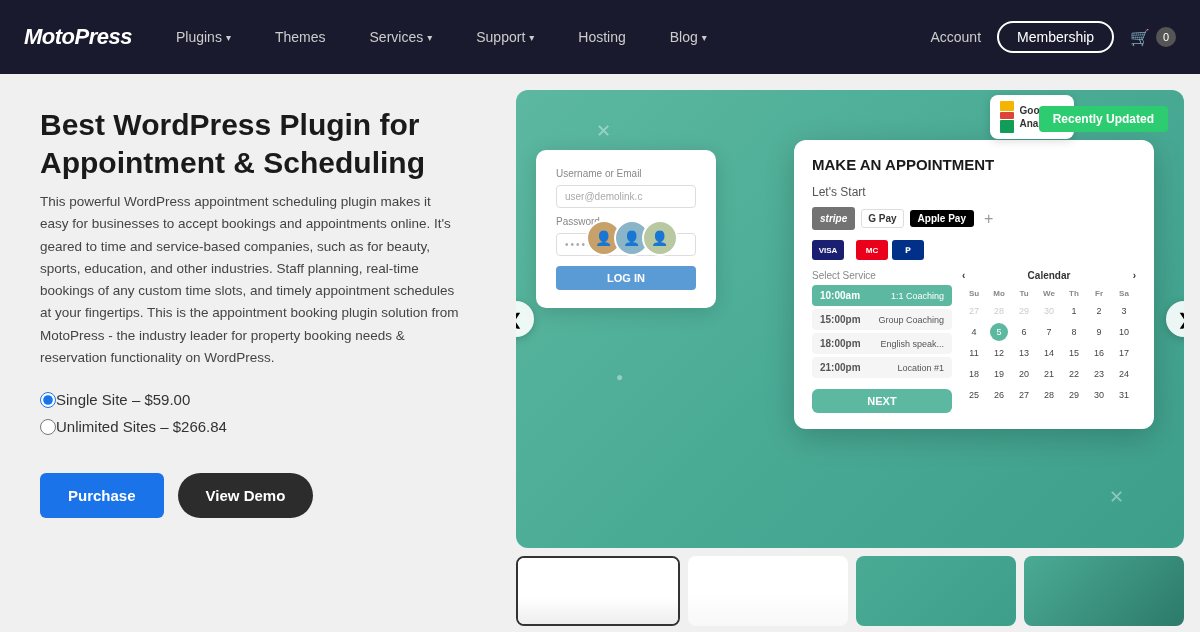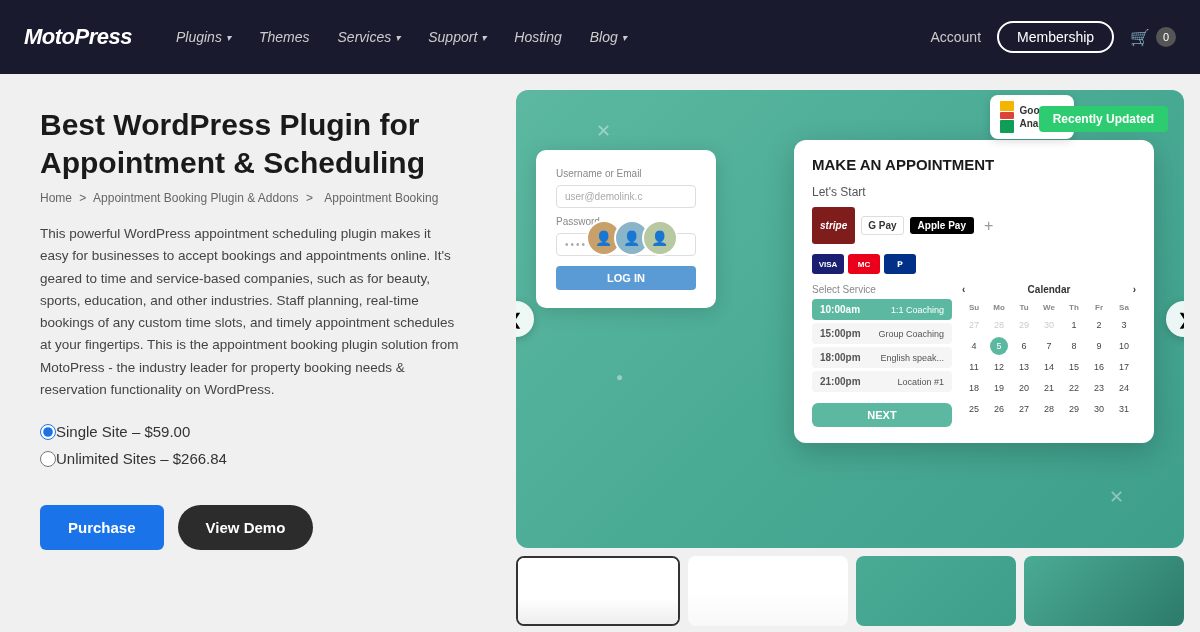--- a/index.html
+++ b/index.html
@@ -1,21 +1,21 @@
 <!DOCTYPE html>
 <html><head>
   <meta charset="utf-8">
   <style>
     * { margin: 0; padding: 0; box-sizing: border-box; }
     body { font-family: -apple-system, BlinkMacSystemFont, 'Segoe UI', Arial, sans-serif; background: #f5f5f5; color: #333; width: 1200px; height: 632px; overflow: hidden; }
 
     
     nav { background: #1a1a2e; display: flex; align-items: center; height: 74px; padding: 0 24px; gap: 0; }
     .logo { color: #fff; font-size: 22px; font-style: italic; font-weight: 700; margin-right: 32px; letter-spacing: -0.5px; white-space: nowrap; }
-    .nav-links { display: flex; align-items: center; gap: 4px; flex: 1; font-style: italic; }
+    .nav-links { display: flex; align-items: center; gap: 20px; flex: 1; }
     .nav-item { color: #ccc; font-size: 14px; padding: 8px 12px; cursor: pointer; display: flex; align-items: center; gap: 4px; white-space: nowrap; }
     .nav-item .arrow { font-size: 10px; }
     .nav-right { display: flex; align-items: center; gap: 16px; margin-left: auto; }
     .account-link { color: #ccc; font-size: 14px; cursor: pointer; }
     .membership-btn { background: transparent; border: 2px solid #fff; color: #fff; padding: 6px 18px; border-radius: 24px; font-size: 14px; cursor: pointer; font-weight: 500; }
     .cart-icon { display: flex; align-items: center; gap: 6px; color: #ccc; cursor: pointer; }
     .cart-badge { background: #555; color: #fff; border-radius: 50%; width: 20px; height: 20px; display: flex; align-items: center; justify-content: center; font-size: 11px; }
 
     
     .main { display: flex; height: calc(632px - 64px); background: #f0f0f0; }
@@ -56,28 +56,28 @@
     .login-field { border: 1px solid #ddd; border-radius: 4px; padding: 5px 8px; font-size: 10px; color: #aaa; margin-bottom: 8px; width: 100%; }
     .login-pass { border: 1px solid #ddd; border-radius: 4px; padding: 5px 8px; font-size: 10px; color: #aaa; margin-bottom: 10px; width: 100%; letter-spacing: 2px; }
     .login-btn { background: #5b9bd5; color: #fff; border: none; border-radius: 4px; padding: 6px 0; width: 100%; font-size: 11px; font-weight: 600; cursor: pointer; }
 
     
     .appt-card { background: #fff; border-radius: 12px; padding: 16px 18px; width: 380px; box-shadow: 0 8px 30px rgba(0,0,0,0.2); position: absolute; right: 10px; top: 10px; z-index: 6; }
     .appt-header { display: flex; align-items: center; justify-content: space-between; margin-bottom: 12px; }
     .appt-title { font-size: 15px; font-weight: 700; color: #1a1a1a; }
     .appt-subtitle { font-size: 12px; color: #555; margin-bottom: 8px; }
     .payment-icons { display: flex; gap: 6px; align-items: center; margin-bottom: 10px; }
-    .stripe-logo { background: #7f1d1d; color: #fff; font-size: 10px; font-weight: 700; padding: 13px 8px; border-radius: 3px; font-style: italic; }
+    .stripe-logo { background: #737373; color: #fff; font-size: 10px; font-weight: 700; padding: 6px 8px; border-radius: 3px; font-style: italic; }
     .gpay-logo { background: #fff; border: 1px solid #ddd; border-radius: 3px; padding: 3px 6px; font-size: 10px; font-weight: 600; color: #333; }
     .applepay-logo { background: #000; color: #fff; font-size: 10px; font-weight: 600; padding: 3px 8px; border-radius: 3px; }
     .plus-icon { color: #999; font-size: 16px; margin-left: 4px; }
     .card-icons { display: flex; gap: 4px; margin-bottom: 10px; }
     .card-icon { width: 32px; height: 20px; border-radius: 3px; display: flex; align-items: center; justify-content: center; font-size: 8px; font-weight: 700; }
     .visa-card { background: #1a1f71; color: #fff; }
-    .mc-card { background: #eb001b; color: #fff; font-size: 7px; border-radius: 3px; overflow: hidden; position: relative; }
+    .mc-card { background: #eb001b; color: #fff; font-size: 7px; border-radius: 3px; overflow: hidden; position: relative; margin-left: 8px; }
     .paypal-card { background: #003087; color: #fff; }
 
     
     .card-body { display: flex; gap: 10px; }
     .service-list { flex: 0 0 140px; }
     .service-item { display: flex; justify-content: space-between; align-items: center; padding: 5px 8px; border-radius: 4px; font-size: 10px; margin-bottom: 3px; cursor: pointer; }
     .service-item.active { background: #5cb8a0; color: #fff; }
     .service-item.inactive { background: #f5f5f5; color: #555; }
     .service-time { font-size: 10px; font-weight: 600; }
     .service-name { font-size: 9px; }
@@ -132,27 +132,20 @@
       <span>🛒</span>
       <span class="cart-badge">0</span>
     </div>
   </div>
 </nav>
 
 <div class="main">
 
   <div class="left-panel">
     <h1 class="page-title">Best WordPress Plugin for Appointment &amp; Scheduling</h1>
-    <div class="breadcrumb">
-      <a>Home</a>
-      <span>&gt;</span>
-      <a>Appointment Booking Plugin &amp; Addons</a>
-      <span>&gt;</span>
-      <span>Appointment Booking</span>
-    </div>
     <p class="description">This powerful WordPress appointment scheduling plugin makes it easy for businesses to accept bookings and appointments online. It's geared to time and service-based companies, such as for beauty, sports, education, and other industries. Staff planning, real-time bookings of any custom time slots, and timely appointment schedules at your fingertips. This is the appointment booking plugin solution from MotoPress - the industry leader for property booking needs &amp; reservation functionality on WordPress.</p>
     <div class="pricing-options">
       <label class="pricing-option selected">
         <input type="radio" name="pricing" checked="" style="">
         <span>Single Site – $59.00</span>
       </label>
       <label class="pricing-option">
         <input type="radio" name="pricing" style="">
         <span>Unlimited Sites – $266.84</span>
       </label>

